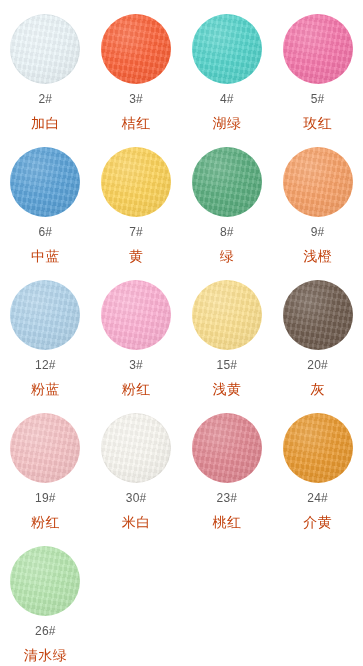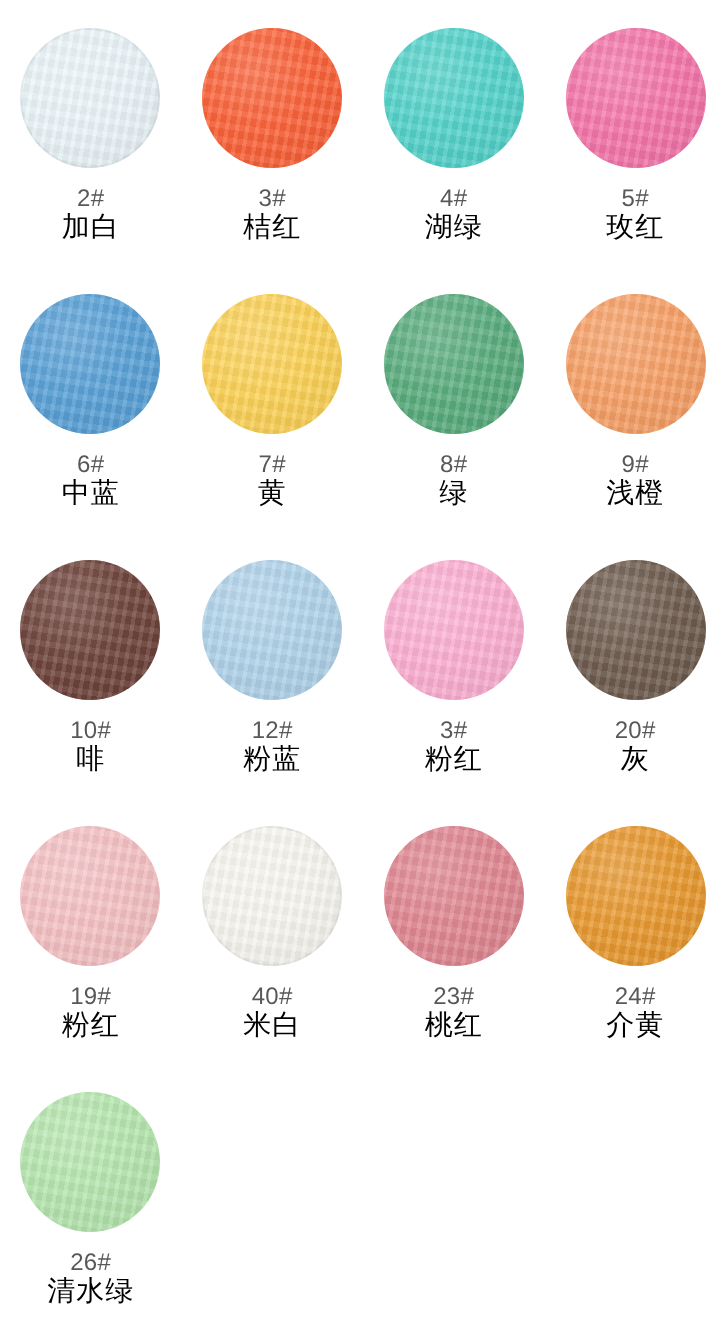--- a/index.html
+++ b/index.html
@@ -90,24 +90,24 @@
 
   .swatch-code {
     margin-top: 9px;
     font-size: 12px;
     line-height: 1;
     color: #585858;
     letter-spacing: 0.2px;
   }
 
   .swatch-name {
-    margin-top: 1px;
+    margin-top: 11px;
     font-size: 14px;
     line-height: 1;
-    color: #000000;
+    color: #c2410c;
     letter-spacing: 0.5px;
   }
 </style>
 </head>
 <body>
 
 <div id="swatch-grid">
     <div class="swatch-cell">
       <div class="swatch-circle-wrap">
         <div class="swatch-circle pale" style="background-color: rgb(234, 244, 248);"></div>
@@ -159,58 +159,58 @@
     </div>
     <div class="swatch-cell">
       <div class="swatch-circle-wrap">
         <div class="swatch-circle" style="background-color: rgb(247, 158, 98);"></div>
       </div>
       <div class="swatch-code">9#</div>
       <div class="swatch-name">浅橙</div>
     </div>
     <div class="swatch-cell">
       <div class="swatch-circle-wrap">
-        <div class="swatch-circle" style="background-color: rgb(107, 63, 55);"></div>
-      </div>
-      <div class="swatch-code">10#</div>
-      <div class="swatch-name">啡</div>
-    </div>
-    <div class="swatch-cell">
-      <div class="swatch-circle-wrap">
         <div class="swatch-circle" style="background-color: rgb(175, 210, 234);"></div>
       </div>
       <div class="swatch-code">12#</div>
       <div class="swatch-name">粉蓝</div>
     </div>
     <div class="swatch-cell">
       <div class="swatch-circle-wrap">
         <div class="swatch-circle" style="background-color: rgb(252, 174, 209);"></div>
       </div>
       <div class="swatch-code">3#</div>
       <div class="swatch-name">粉红</div>
     </div>
     <div class="swatch-cell">
       <div class="swatch-circle-wrap">
+        <div class="swatch-circle" style="background-color: rgb(251, 223, 140);"></div>
+      </div>
+      <div class="swatch-code">15#</div>
+      <div class="swatch-name">浅黄</div>
+    </div>
+    <div class="swatch-cell">
+      <div class="swatch-circle-wrap">
         <div class="swatch-circle" style="background-color: rgb(107, 88, 74);"></div>
       </div>
       <div class="swatch-code">20#</div>
       <div class="swatch-name">灰</div>
     </div>
     <div class="swatch-cell">
       <div class="swatch-circle-wrap">
         <div class="swatch-circle" style="background-color: rgb(245, 192, 195);"></div>
       </div>
       <div class="swatch-code">19#</div>
       <div class="swatch-name">粉红</div>
     </div>
     <div class="swatch-cell">
       <div class="swatch-circle-wrap">
         <div class="swatch-circle pale" style="background-color: rgb(248, 246, 240);"></div>
       </div>
-      <div class="swatch-code">40#</div>
+      <div class="swatch-code">30#</div>
       <div class="swatch-name">米白</div>
     </div>
     <div class="swatch-cell">
       <div class="swatch-circle-wrap">
         <div class="swatch-circle" style="background-color: rgb(224, 132, 143);"></div>
       </div>
       <div class="swatch-code">23#</div>
       <div class="swatch-name">桃红</div>
     </div>
     <div class="swatch-cell">

